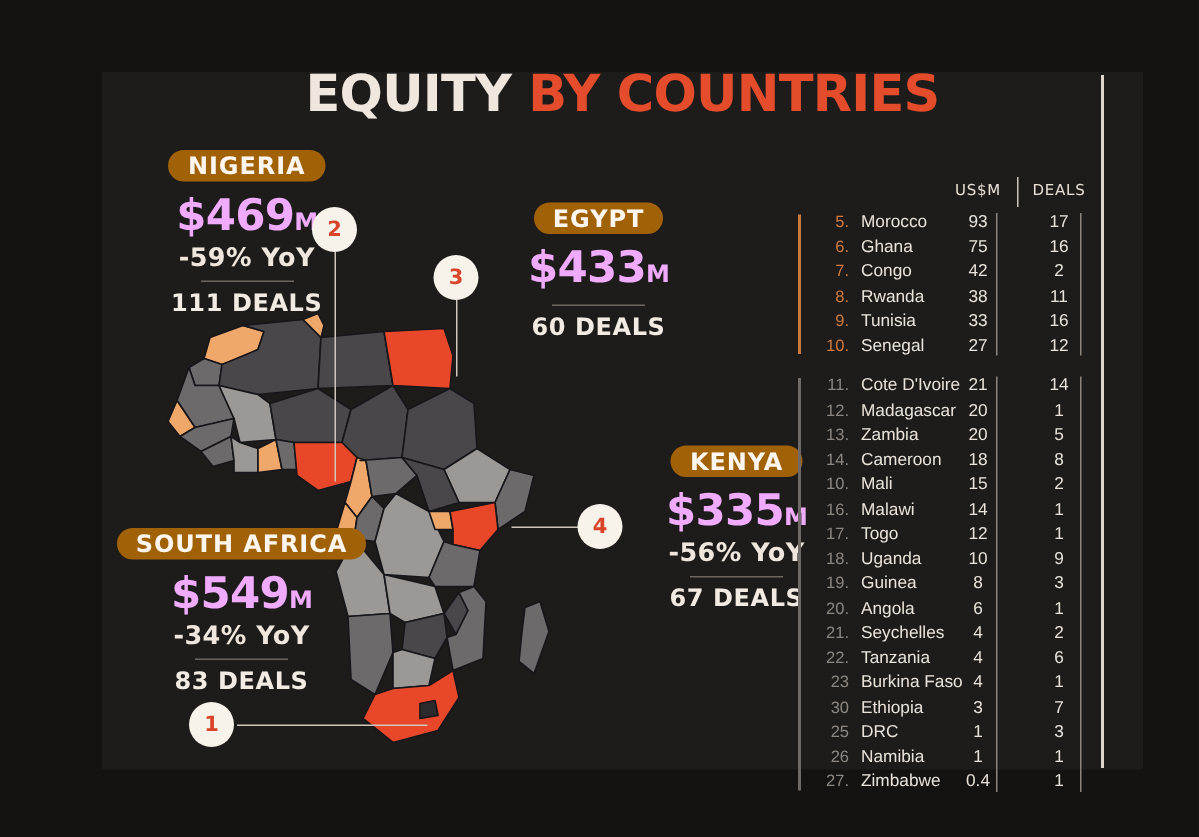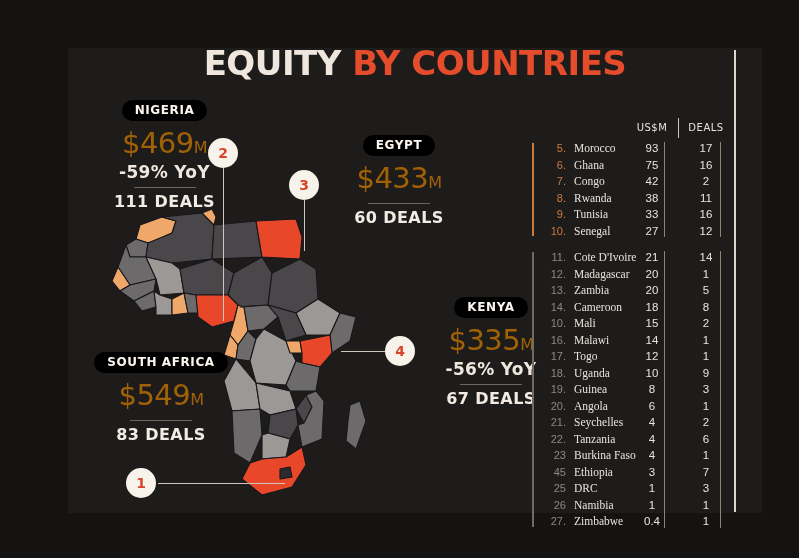--- a/index.html
+++ b/index.html
@@ -32,35 +32,35 @@
   .title .t-b{color:#e44c2c;}
 
   
   .map{position:absolute;left:110px;top:195px;width:300px;height:320px;}
   .map svg{display:block;}
 
   
   .callout{position:absolute;text-align:center;}
   .pill{
     display:inline-block;
-    background:#000000;
+    background:#a16207;
     color:#fdf6ef;
     font-family:"DejaVu Sans",sans-serif;
     font-weight:bold;
-    font-size:12px;
+    font-size:16px;
     letter-spacing:0.6px;
     padding:4px 13px 4px 13px;
     border-radius:11px;
     line-height:13px;
     white-space:nowrap;
   }
   .amount{
     font-family:"DejaVu Sans",sans-serif;
-    font-weight:normal;
-    color:#a16207;
+    font-weight:bold;
+    color:#f0abfc;
     font-size:29px;
     line-height:30px;
     margin-top:7px;
     white-space:nowrap;
     letter-spacing:-0.5px;
   }
   .amount .suffix{font-size:16px;}
   .yoy{
     font-family:"DejaVu Sans",sans-serif;
     font-weight:bold;
@@ -123,21 +123,21 @@
   .rank{
     position:absolute;left:0px;width:24px;text-align:right;
     font-size:11px;line-height:16px;
     font-family:"Liberation Sans",sans-serif;
   }
   .g1 .rank{color:#cf7a3e;}
   .g2 .rank{color:#8d8782;}
   .name{
     position:absolute;left:32px;
     font-size:11.5px;line-height:16px;color:#eae3db;
-    font-family:Liberation Serif, serif;
+    font-family:Liberation Sans, sans-serif;
     white-space:nowrap;
   }
   .usm{
     position:absolute;left:86px;width:48px;text-align:center;
     font-size:11.5px;line-height:16px;color:#eae3db;
     font-family:"Liberation Sans",sans-serif;
   }
   .dls{
     position:absolute;left:142px;width:44px;text-align:center;
     font-size:11.5px;line-height:16px;color:#eae3db;
@@ -288,20 +288,21 @@
     <div class="yoy">-56% YoY</div>
     <div class="rule"></div>
     <div class="deals">67 DEALS</div>
   </div>
 
   <div class="callout" style="left:75px;top:352px;width:172px;">
     <div class="pill">SOUTH AFRICA</div>
     <div class="amount">
       <span>$549</span><span class="suffix">M</span>
     </div>
+    <div class="yoy">-34% YoY</div>
     <div class="rule"></div>
     <div class="deals">83 DEALS</div>
   </div>
 
   <div class="table">
 
     <div class="thead">
       <div class="h-us">US$M</div>
       <div class="h-dl">DEALS</div>
       <div class="vsep" style="left:150px;"></div>
@@ -431,21 +432,21 @@
             <span class="usm">4</span>
             <span class="dls">6</span>
           </div>
           <div class="row">
             <span class="rank">23</span>
             <span class="name">Burkina Faso</span>
             <span class="usm">4</span>
             <span class="dls">1</span>
           </div>
           <div class="row">
-            <span class="rank">45</span>
+            <span class="rank">30</span>
             <span class="name">Ethiopia</span>
             <span class="usm">3</span>
             <span class="dls">7</span>
           </div>
           <div class="row">
             <span class="rank">25</span>
             <span class="name">DRC</span>
             <span class="usm">1</span>
             <span class="dls">3</span>
           </div>

